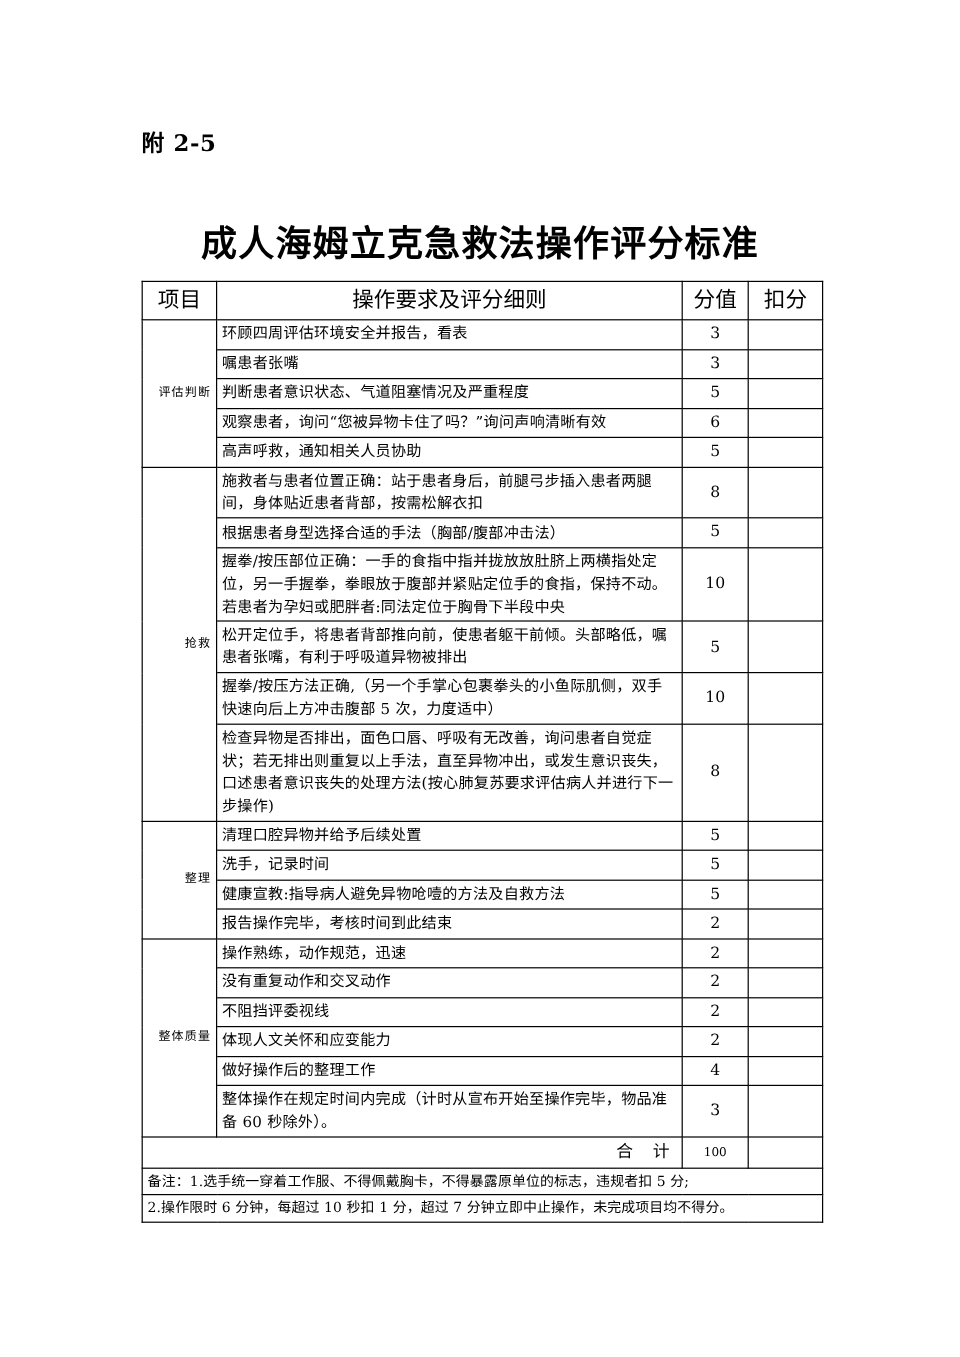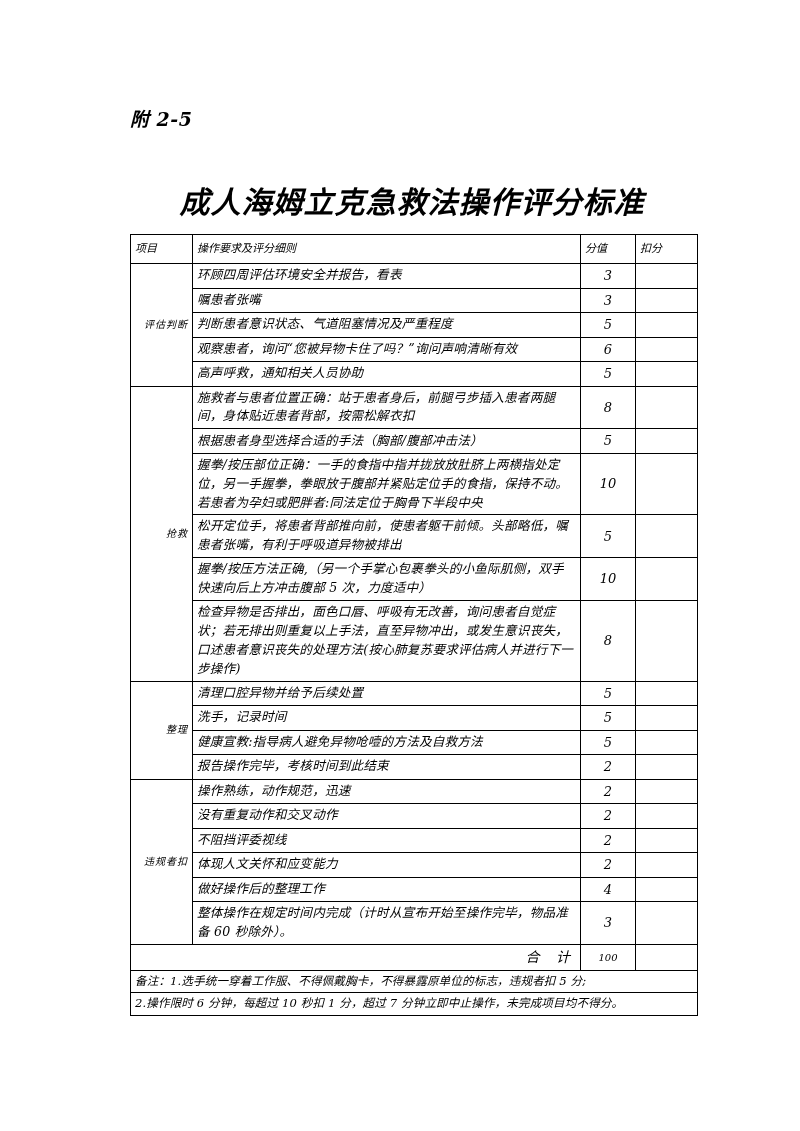--- a/index.html
+++ b/index.html
@@ -11,24 +11,23 @@
     width: 800px;
     height: 1131px;
     position: relative;
     font-family: "DejaVu Serif", "Liberation Serif", serif;
     color: #000000;
     overflow: hidden;
   }
 
   .page {
     position: absolute;
-    left: 12px; top: 0;
+    left: 0; top: 0;
     width: 648px;
     height: 1131px;
-    font-style: italic;
   }
 
   
   .doc-ref {
     position: absolute;
     left: 118px;
     top: 104px;
     font-size: 19px;
     font-weight: 700;
     letter-spacing: 0.5px;
@@ -71,22 +70,23 @@
     font-family: "DejaVu Serif", "Liberation Serif", serif;
   }
 
   
   col.c-cat   { width: 62px; }
   col.c-desc  { width: 388px; }
   col.c-score { width: 55px; }
   col.c-ded   { width: 62px; }
 
   thead td {
-    font-weight: 700;
-    font-size: 11px;
+    text-align: center;
+    font-weight: 700;
+    font-size: 18px;
     height: 24px;
     padding: 1px 3px;
   }
 
   td.cat {
     text-align: right;
     line-height: 1.55;
     font-size: 10px;
     letter-spacing: 1px;
   }
@@ -242,21 +242,21 @@
           <td class="score">5</td>
           <td class="ded"></td>
         </tr>
         <tr class="r-1line">
           <td class="desc">报告操作完毕，考核时间到此结束</td>
           <td class="score">2</td>
           <td class="ded"></td>
         </tr>
 
         <tr class="r-1line">
-          <td class="cat" rowspan="6">违规者扣</td>
+          <td class="cat" rowspan="6">整体质量</td>
           <td class="desc">操作熟练，动作规范，迅速</td>
           <td class="score">2</td>
           <td class="ded"></td>
         </tr>
         <tr class="r-1line">
           <td class="desc">没有重复动作和交叉动作</td>
           <td class="score">2</td>
           <td class="ded"></td>
         </tr>
         <tr class="r-1line">

